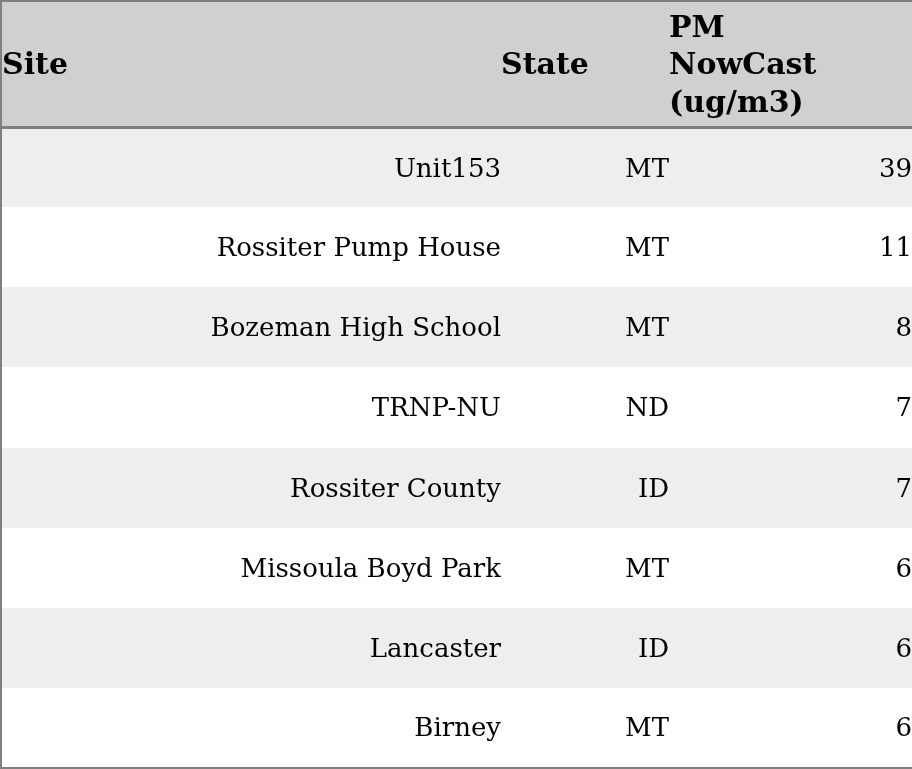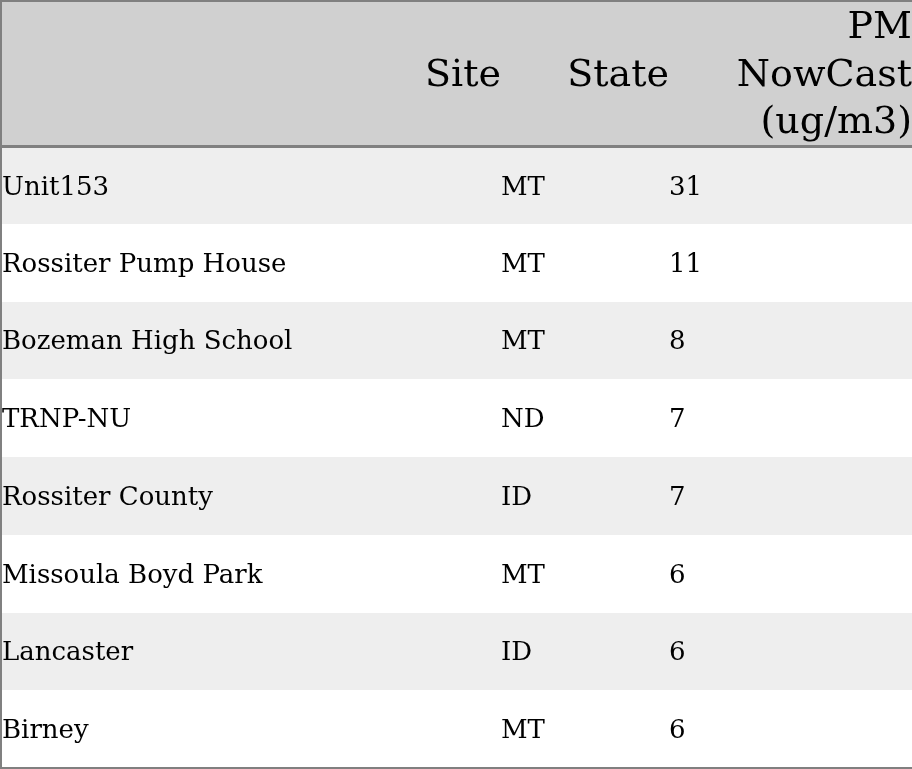--- a/index.html
+++ b/index.html
@@ -25,31 +25,31 @@
     table-layout: fixed;
     border: 2px solid var(--border);
   }
   col.col-site { width: 500px; }
   col.col-state { width: 168px; }
   col.col-pm { width: 244px; }
   thead th {
     background: var(--header-bg);
     border-bottom: 3px solid var(--border);
     height: 126px;
-    font-size: 38px;
-    font-weight: normal;
+    font-size: 30px;
+    font-weight: bold;
     line-height: 1.25;
-    text-align: right;
+    text-align: left;
     vertical-align: middle;
     white-space: pre-line;
   }
   tbody td {
     height: 58px;
     font-size: 26px;
-    text-align: left;
+    text-align: right;
     vertical-align: middle;
     white-space: nowrap;
     overflow: hidden;
   }
   tbody tr:nth-child(odd) { background: var(--row-alt-bg); }
   tbody tr:nth-child(even) { background: var(--row-bg); }
 </style>
 </head>
 <body>
 
@@ -65,21 +65,21 @@
       <th>State</th>
       <th>PM
 NowCast
 (ug/m3)</th>
     </tr>
   </thead>
   <tbody>
       <tr>
     <td>Unit153</td>
     <td>MT</td>
-    <td>31</td>
+    <td>39</td>
   </tr>
       <tr>
     <td>Rossiter Pump House</td>
     <td>MT</td>
     <td>11</td>
   </tr>
       <tr>
     <td>Bozeman High School</td>
     <td>MT</td>
     <td>8</td>

